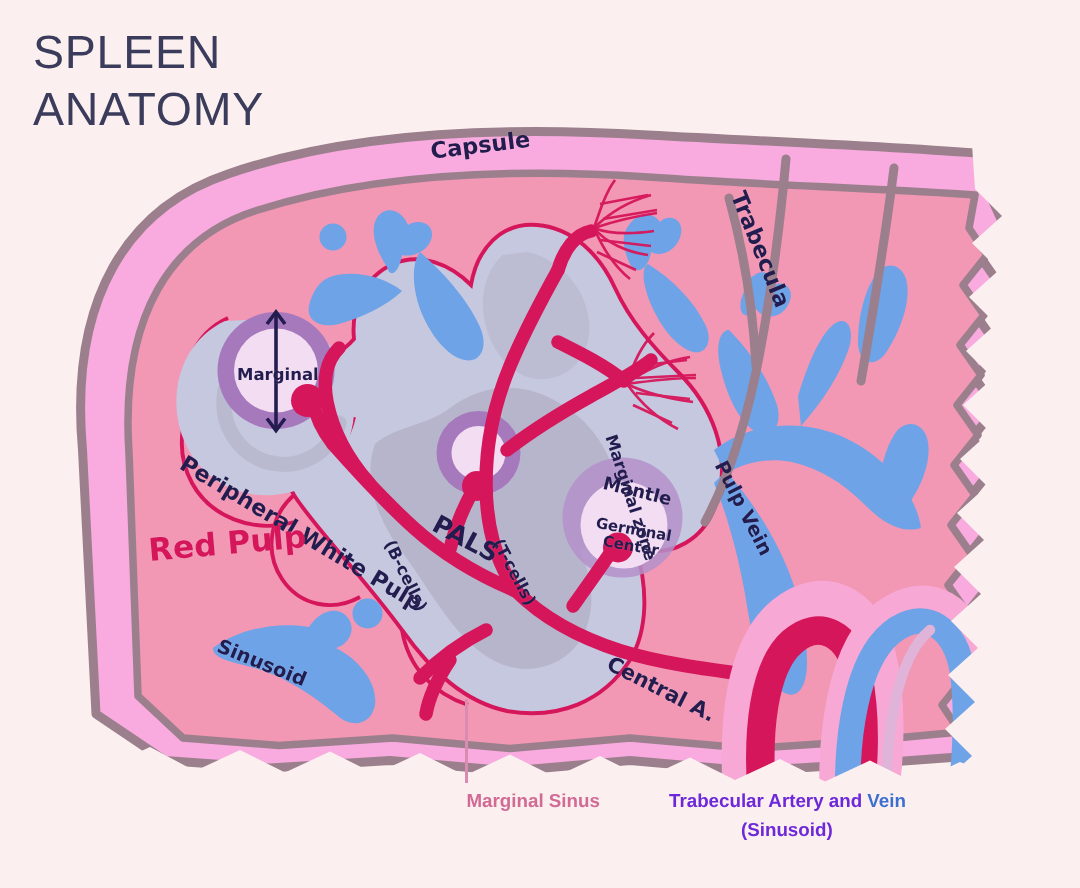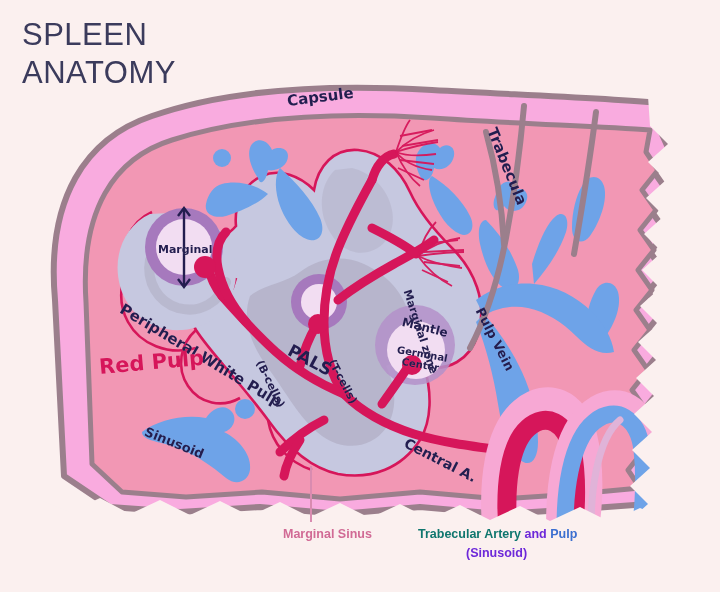--- a/index.html
+++ b/index.html
@@ -35,23 +35,24 @@
   .hlabel.red{color:#d6165a;}
 
   
   .caption{
     position:absolute;
     font-family:"Liberation Sans", sans-serif;
     font-weight:700;
     font-size:12.5px;
     white-space:nowrap;
     z-index:6;
+    margin-left:28px;
   }
   .c-pink{color:#d16a95;}
-  .c-red{color:#0f766e;}
+  .c-red{color:#6d28d9;}
   .c-blue{color:#3c6fd0;}
   .c-dark{color:#6d28d9;}
 </style>
 </head>
 <body>
 
 <div id="stage">
 
   <svg viewBox="0 0 720 592">
     <defs>
@@ -304,17 +305,17 @@
       <div class="hlabel" style="left: 398px; top: 345px; font-size: 10px; transform: rotate(10deg); transform-origin: left top; white-space: pre; line-height: 1.05; text-align: center;">Germinal
 Center</div>
       <div class="hlabel" style="left: 486px; top: 305px; font-size: 13px; transform: rotate(63deg); transform-origin: left top;">Pulp Vein</div>
       <div class="hlabel" style="left: 148px; top: 424px; font-size: 13px; transform: rotate(22deg); transform-origin: left top;">Sinusoid</div>
       <div class="hlabel" style="left: 409px; top: 435px; font-size: 14px; transform: rotate(27deg); transform-origin: left top;">Central A.</div>
     </div>
 
   <div class="caption c-pink" style="left:283px;top:527px;">Marginal Sinus</div>
 
   <div class="caption" style="left:418px;top:527px;">
-    <span class="c-red">Trabecular Artery</span><span class="c-dark"> and </span><span class="c-blue">Pulp</span>
+    <span class="c-red">Trabecular Artery</span><span class="c-dark"> and </span><span class="c-blue">Vein</span>
   </div>
 
   <div class="caption c-dark" style="left:466px;top:546px;">(Sinusoid)</div>
 </div>
 
 </body></html>

